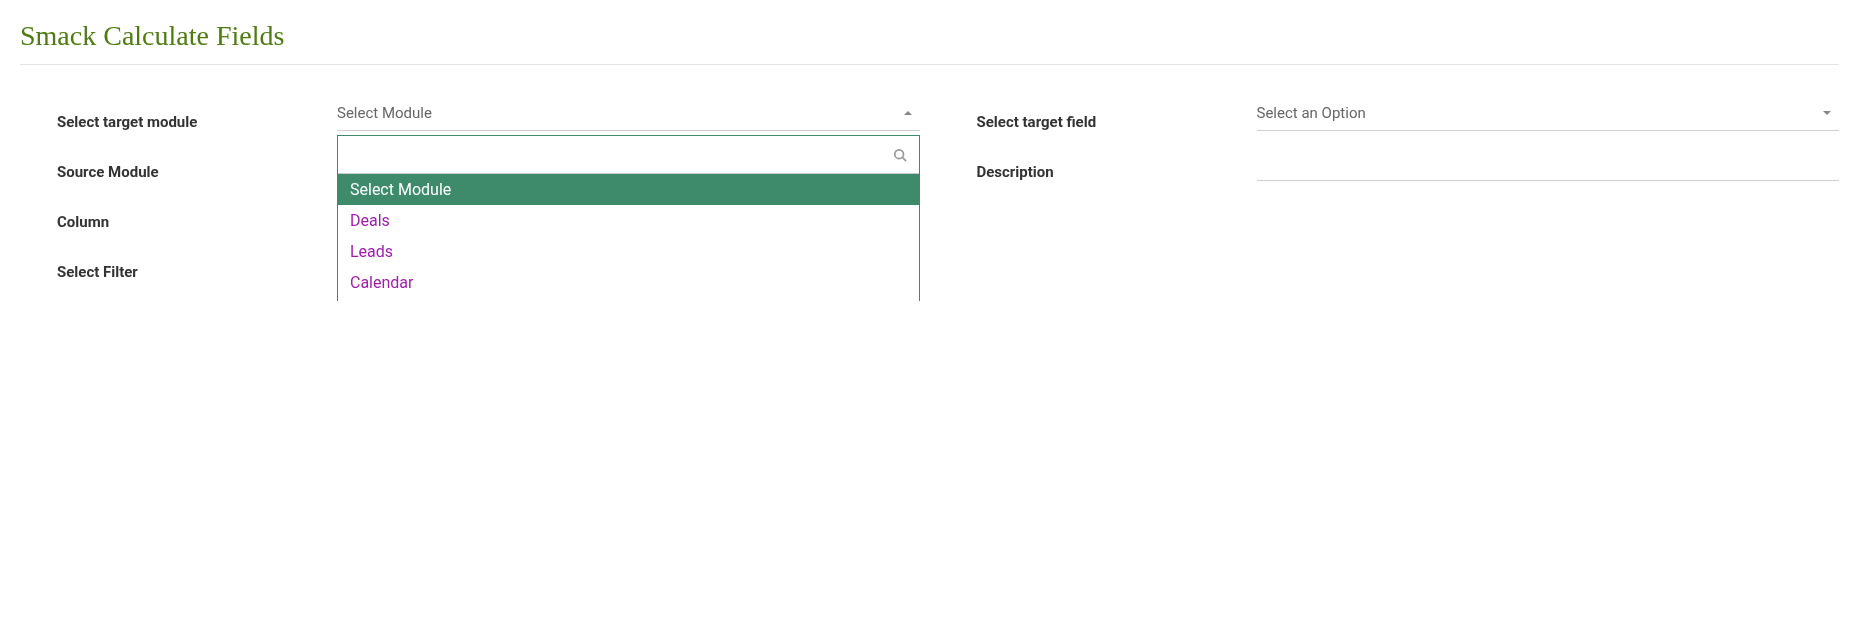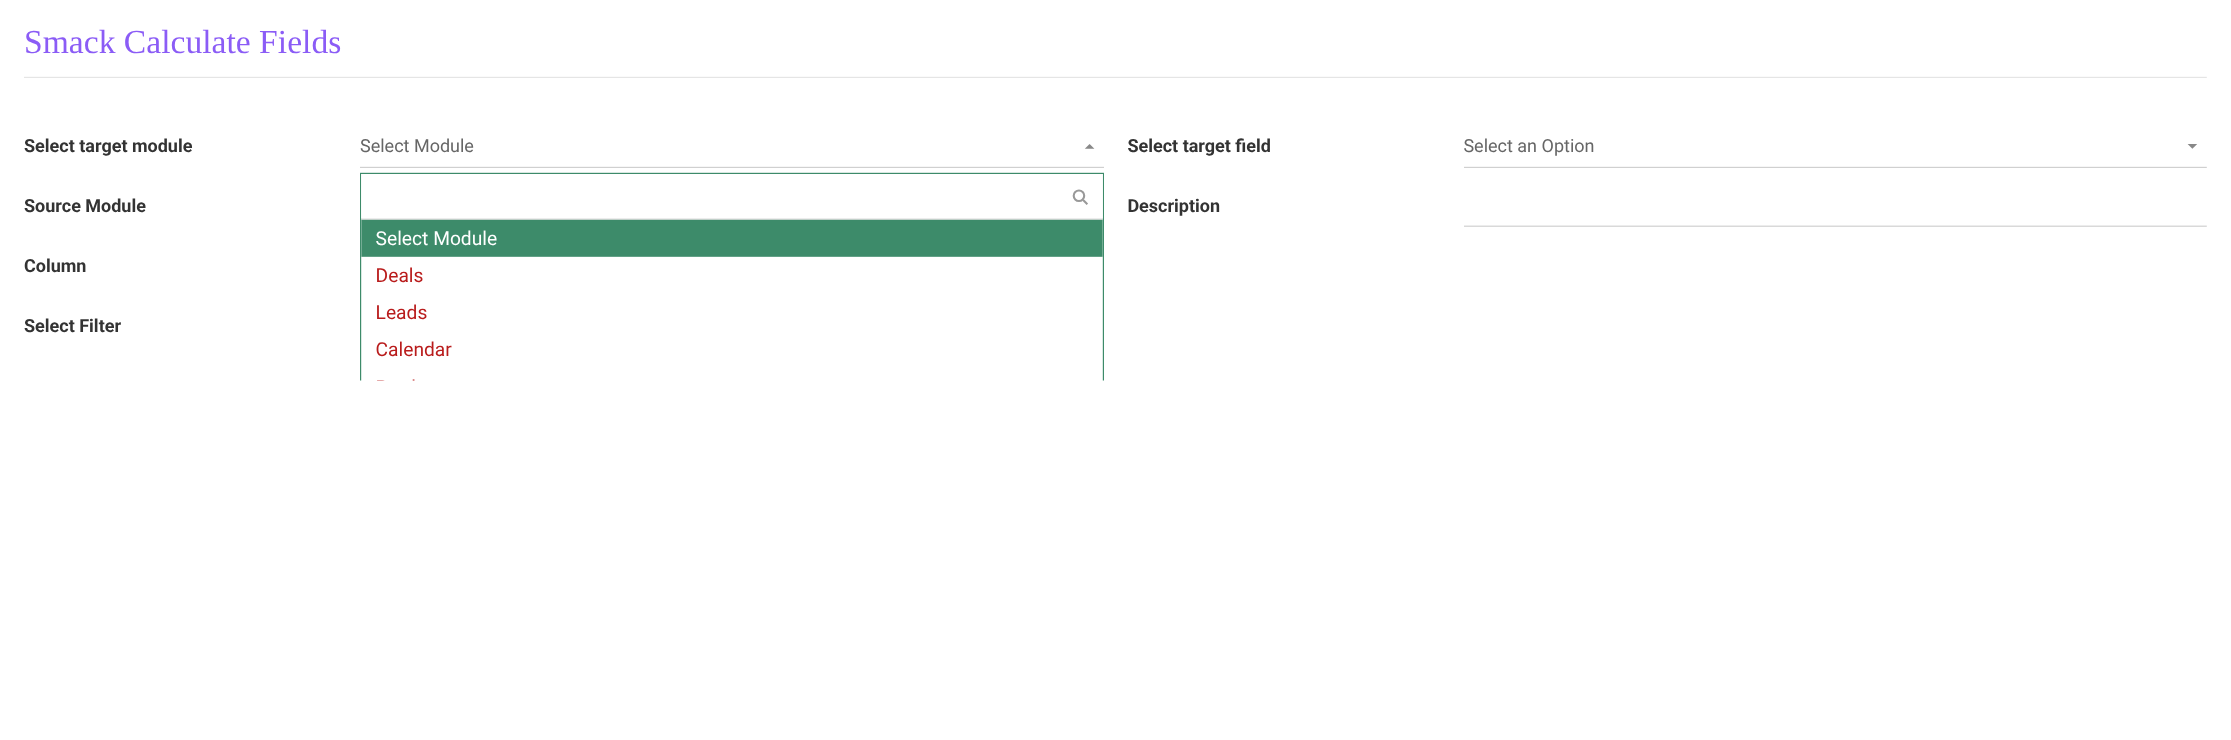--- a/index.html
+++ b/index.html
@@ -9,40 +9,41 @@
     }
     body {
       font-family: -apple-system, BlinkMacSystemFont, "Segoe UI", Roboto, "Helvetica Neue", Arial, sans-serif;
       background: #ffffff;
       color: #333;
       padding: 20px;
     }
     .page-title {
       font-size: 28px;
       font-weight: 400;
-      color: #8b5cf6;
+      color: #4d7c0f;
       font-family: Georgia, "Times New Roman", serif;
       padding-bottom: 12px;
       border-bottom: 1px solid #e5e5e5;
-      margin-bottom: 40px;
+      margin-bottom: 24px;
     }
     .form-container {
       display: flex;
       gap: 20px;
     }
     .left-col, .right-col {
       flex: 1;
       display: flex;
       flex-direction: column;
       gap: 8px;
     }
     .form-row {
       display: flex;
-      align-items: flex-start;
+      align-items: flex-end;
       min-height: 42px;
+      margin-left: 37px;
     }
     .form-label {
       width: 280px;
       flex-shrink: 0;
       font-weight: 700;
       font-size: 15px;
       color: #333;
       padding-top: 8px;
     }
     .form-control-wrap {
@@ -112,21 +113,21 @@
       color: #999;
     }
     .dropdown-list {
       max-height: 220px;
       overflow-y: auto;
       position: relative;
     }
     .dropdown-option {
       padding: 6px 12px;
       font-size: 16px;
-      color: #b91c1c;
+      color: #a21caf;
       cursor: pointer;
     }
     .dropdown-option.highlighted {
       background: #3d8b6a;
       color: #fff;
     }
     .dropdown-list::-webkit-scrollbar {
       width: 10px;
     }
     .dropdown-list::-webkit-scrollbar-track {

